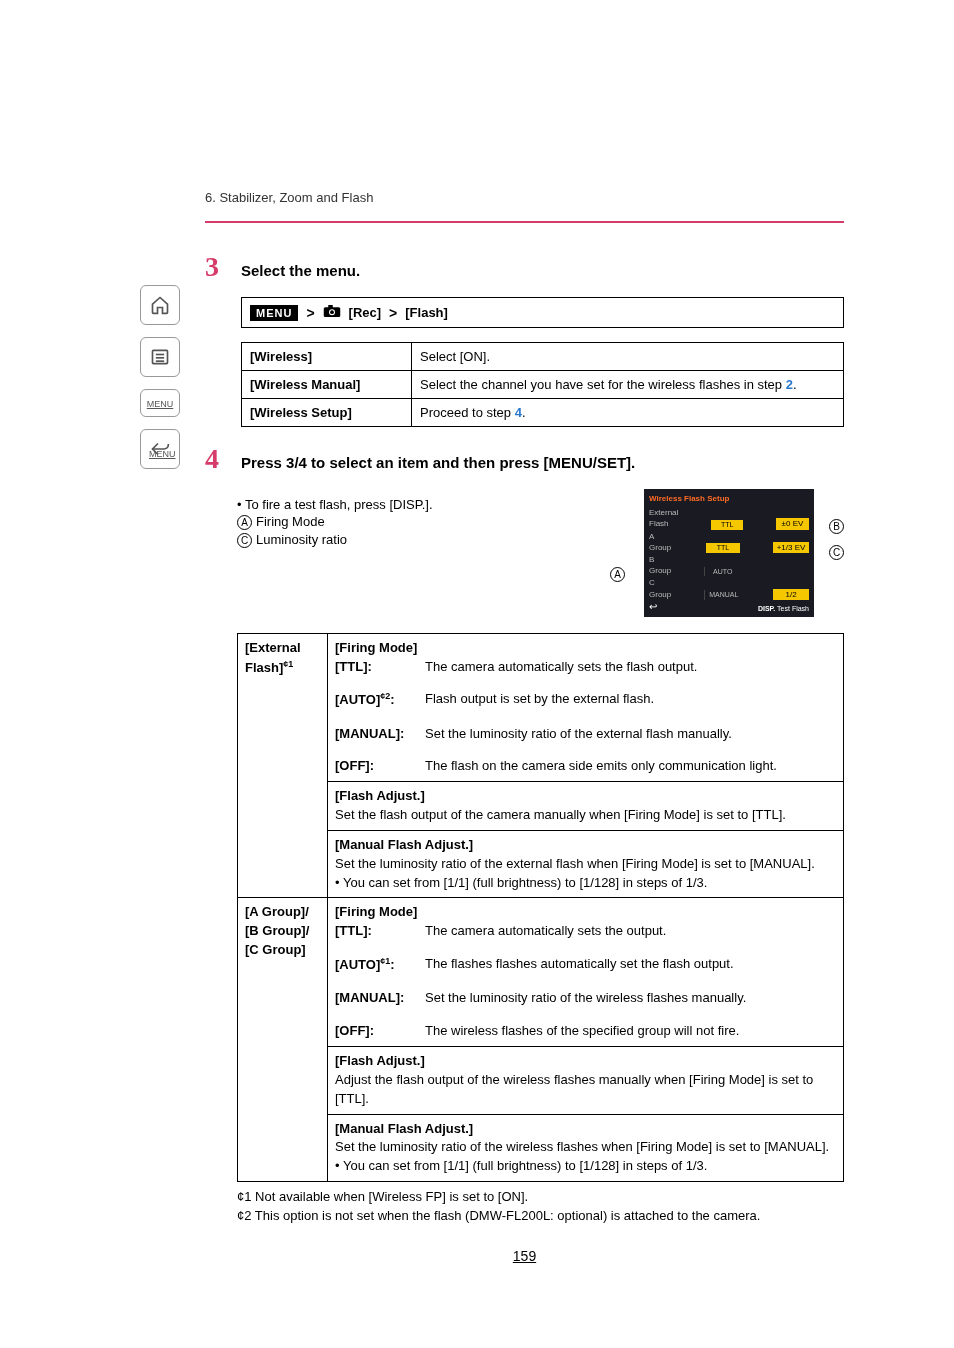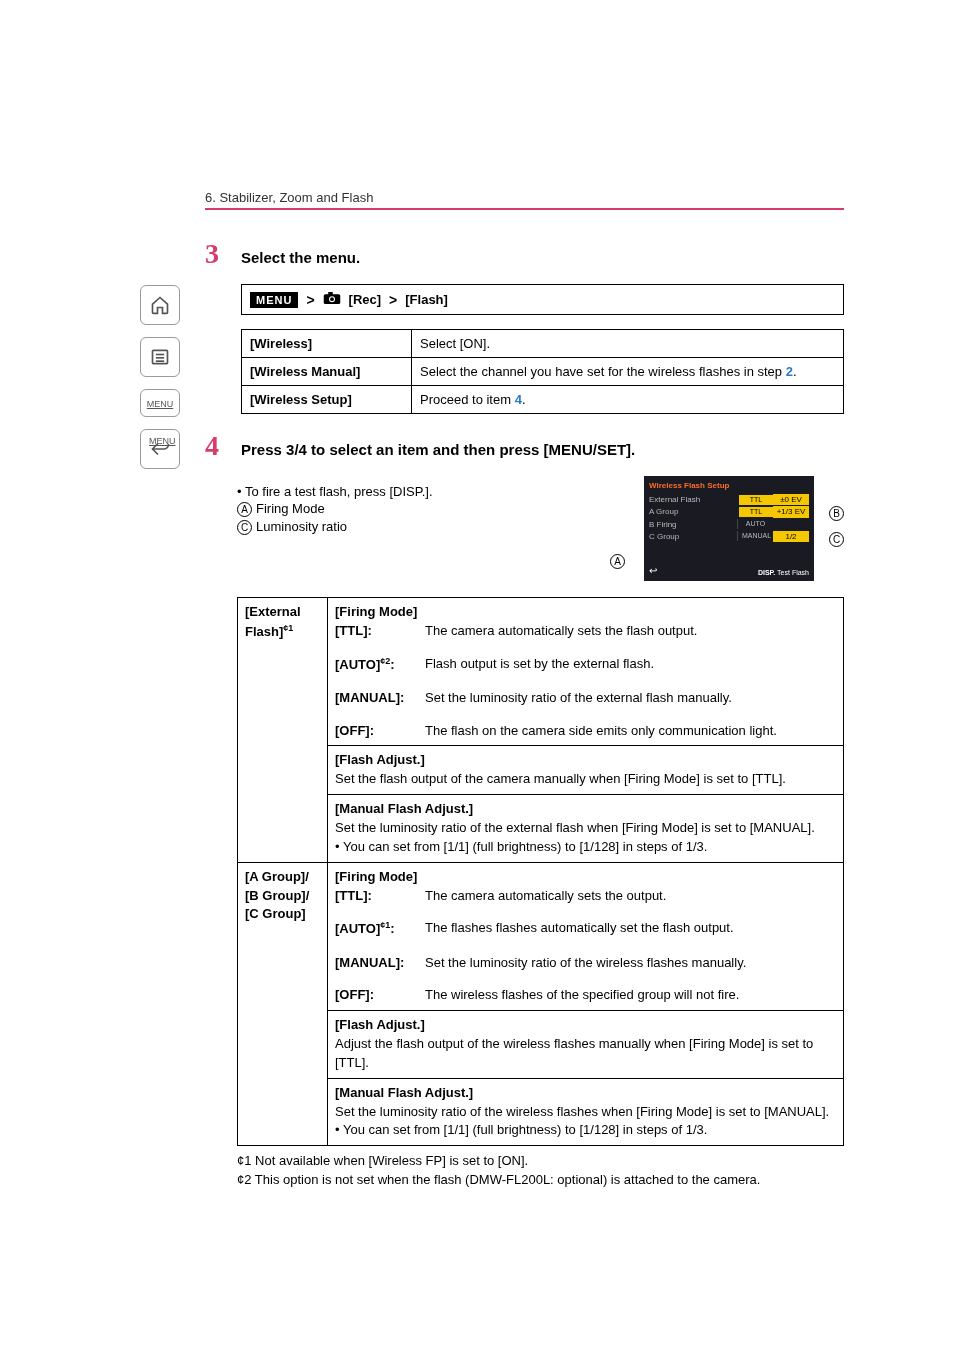--- a/index.html
+++ b/index.html
@@ -2,44 +2,44 @@
 <html><head>
 <meta charset="utf-8">
 <style>
   * { box-sizing: border-box; margin: 0; padding: 0; }
   body { background: #fff; font-family: Arial, Helvetica, sans-serif; font-size: 13px; color: #000; width: 954px; height: 1348px; position: relative; }
   .page-wrap { padding: 190px 110px 0 145px; }
   .sidebar { position: absolute; left: 140px; top: 285px; width: 44px; display: flex; flex-direction: column; gap: 12px; }
   .sidebtn { width: 40px; height: 40px; border: 1px solid #999; border-radius: 6px; background: #fff; display: flex; align-items: center; justify-content: center; font-size: 18px; color: #555; }
   .sidebtn svg { width: 20px; height: 20px; stroke: #555; fill: none; stroke-width: 2; }
   .content { margin-left: 60px; }
-  .chapter { font-size: 13px; color: #333; padding-bottom: 3px; border-bottom: 2px solid #d63c6a; margin-bottom: 28px; }
+  .chapter { font-size: 13px; color: #333; padding-bottom: 16px; border-bottom: 2px solid #d63c6a; margin-bottom: 28px; }
   .step-row { display: flex; align-items: baseline; gap: 14px; margin-bottom: 14px; }
   .step-num { color: #d63c6a; font-size: 28px; font-weight: bold; font-family: Georgia, serif; min-width: 22px; }
   .step-text { font-size: 15px; font-weight: bold; }
   .menu-path-box { border: 1px solid #000; padding: 6px 8px; margin: 6px 0 14px 36px; display: flex; align-items: center; gap: 8px; font-weight: bold; font-size: 13px; }
   .menu-label { background: #000; color: #fff; padding: 2px 6px; font-size: 11px; letter-spacing: 1px; }
   .camera-icon svg { width: 18px; height: 14px; fill: #000; }
   .arrow { font-size: 14px; }
 
   table.settings { border-collapse: collapse; width: calc(100% - 36px); margin-left: 36px; margin-bottom: 16px; }
   table.settings td, table.settings th { border: 1px solid #000; padding: 6px 8px; font-size: 13px; vertical-align: top; }
   table.settings .col1 { width: 170px; text-align: left; font-weight: bold; }
   .blue-step { color: #2a7acc; font-weight: bold; }
 
   .sub-body { margin-left: 32px; }
   .bullets { margin: 8px 0; }
   .bullets div { margin-bottom: 2px; font-size: 13px; }
   .circ { display: inline-block; border: 1px solid #000; border-radius: 50%; width: 15px; height: 15px; font-size: 10px; line-height: 13px; text-align: center; margin-right: 4px; }
 
   .info-row { display: flex; gap: 20px; align-items: flex-start; }
   .screenshot-container { position: relative; width: 200px; flex-shrink: 0; }
-  .screenshot { width: 170px; background: #191a22; color: #fff; font-size: 8px; padding: 4px 5px 38px; position: relative; line-height: 1.4; }
+  .screenshot { width: 170px; background: #191a22; color: #fff; font-size: 8px; padding: 4px 5px 16px; position: relative; line-height: 1.4; }
   .ss-title { color: #ff6b26; font-weight: bold; font-size: 8px; margin-bottom: 3px; }
-  .ss-row { display: flex; justify-content: space-between; align-items: center; margin: 1px 0; }
+  .ss-row { display: flex; justify-content: space-between; align-items: flex-end; margin: 1px 0; gap: 33px; }
   .ss-name { color: #bbb; flex: 1; }
   .ss-mid { background: #f5c700; color: #000; padding: 0 4px; font-size: 7px; width: 34px; text-align: center; }
   .ss-mid2 { color: #bbb; padding: 0 4px; font-size: 7px; border-left: 1px solid #444; width: 36px; text-align: center; }
   .ss-end { background: #f5c700; color: #000; padding: 0 3px; font-size: 8px; width: 36px; text-align: center; }
   .ss-end2 { background: #f5c700; color: #000; padding: 0 3px; font-size: 8px; width: 36px; text-align: center; }
   .ss-footer { position: absolute; bottom: 3px; right: 5px; font-size: 7px; color: #fff; }
   .ss-footer .disp { font-weight: bold; }
   .ss-back { position: absolute; bottom: 3px; left: 5px; font-size: 10px; color: #fff; }
   .anno { position: absolute; font-size: 11px; }
   .anno .circ { background: #fff; }
@@ -122,21 +122,21 @@
       </tr>
       <tr>
         <td class="col1">[Wireless Manual]</td>
         <td>
           <span>Select the channel you have set for the wireless flashes in step </span><span class="blue-step">2</span><span>.</span>
         </td>
       </tr>
       <tr>
         <td class="col1">[Wireless Setup]</td>
         <td>
-          <span>Proceed to item </span><span class="blue-step">4</span><span>.</span>
+          <span>Proceed to step </span><span class="blue-step">4</span><span>.</span>
         </td>
       </tr>
     </tbody>
       </table>
 
     <div class="step-row" style="position:relative;">
       <div style="position:absolute;left:-56px;top:4px;" class="menu-side">MENU</div>
       <div class="step-num">4</div>
       <div class="step-text">Press 3/4 to select an item and then press [MENU/SET].</div>
     </div>
@@ -156,21 +156,21 @@
               <span class="ss-name">External Flash</span>
               <span class="ss-mid">TTL</span>
               <span class="ss-end">±0 EV</span>
             </div>
             <div class="ss-row">
               <span class="ss-name">A Group</span>
               <span class="ss-mid">TTL</span>
               <span class="ss-end2">+1/3 EV</span>
             </div>
             <div class="ss-row">
-              <span class="ss-name">B Firing</span>
+              <span class="ss-name">B Group</span>
               <span class="ss-mid2">AUTO</span>
               <span style="width:36px"></span>
             </div>
             <div class="ss-row">
               <span class="ss-name">C Group</span>
               <span class="ss-mid2">MANUAL</span>
               <span class="ss-end2">1/2</span>
             </div>
             <div class="ss-back">↩</div>
             <div class="ss-footer">
@@ -251,14 +251,15 @@
         </tr>
       </tbody>
         </table>
 
       <div class="footnotes">
         <div>¢1 Not available when [Wireless FP] is set to [ON].</div>
         <div>¢2 This option is not set when the flash (DMW-FL200L: optional) is attached to the camera.</div>
       </div>
     </div>
 
+    <div class="pagenum">159</div>
   </div>
 </div>
 
 </body></html>

